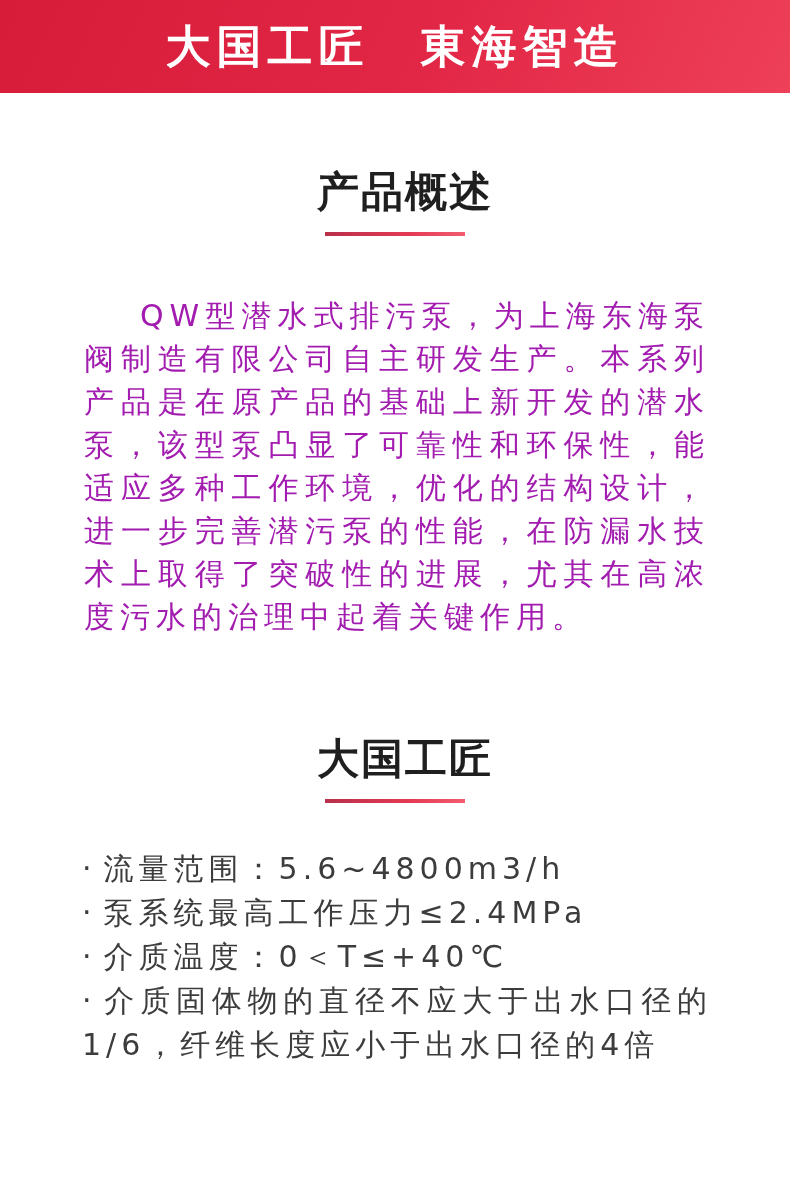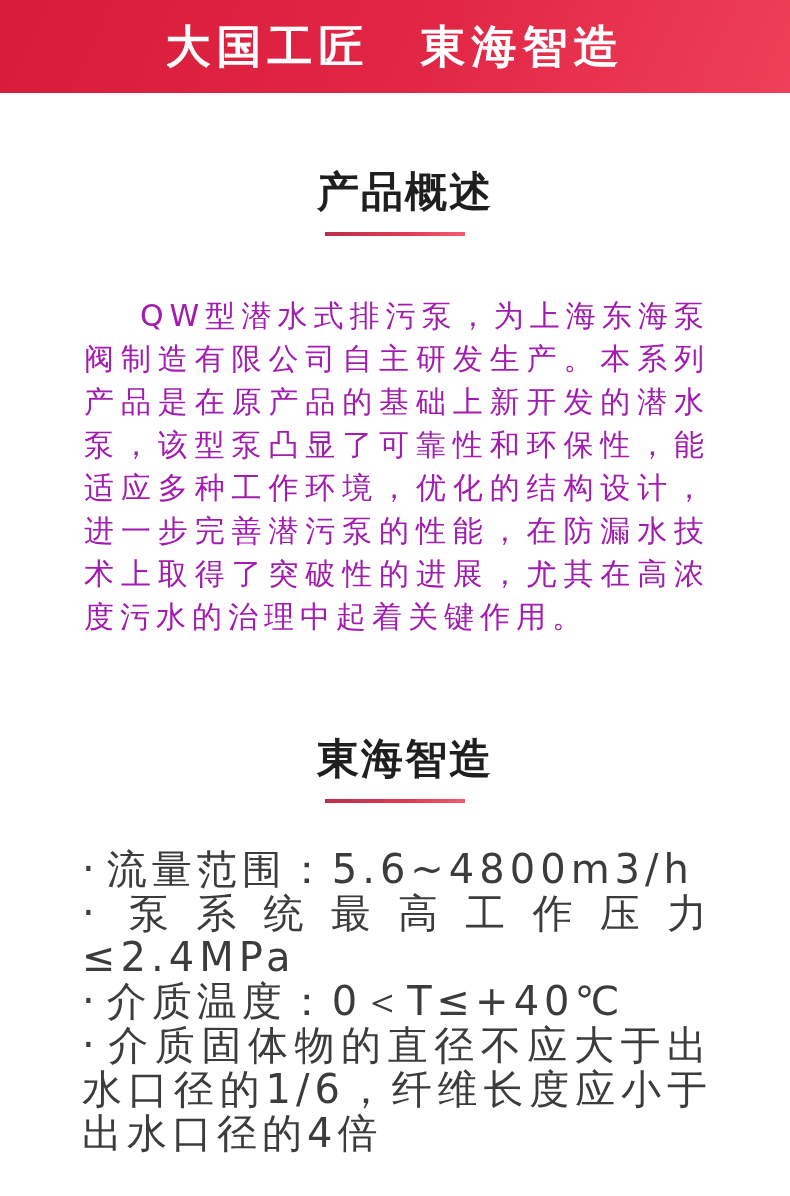--- a/index.html
+++ b/index.html
@@ -56,21 +56,21 @@
     color: #a21caf;
     text-align: justify;
     text-indent: 56px;
     font-weight: 400;
   }
 
   
   .conditions-list {
     list-style: none;
     margin: 44px 78px 0 82px;
-    font-size: 40px;
+    font-size: 30px;
     line-height: 44px;
     letter-spacing: 5px;
     color: #3c3c3c;
     text-align: justify;
   }
   .conditions-list li { font-weight: 400; }
   .bullet-dot {
     display: inline-block;
     margin-right: 12px;
     letter-spacing: 0;
@@ -85,21 +85,21 @@
 </header>
 
 <section class="section section-overview">
   <h2 class="section-title">产品概述</h2>
   <div class="title-underline"></div>
 </section>
 
 <p class="overview-paragraph">QW型潜水式排污泵，为上海东海泵阀制造有限公司自主研发生产。本系列产品是在原产品的基础上新开发的潜水泵，该型泵凸显了可靠性和环保性，能适应多种工作环境，优化的结构设计，进一步完善潜污泵的性能，在防漏水技术上取得了突破性的进展，尤其在高浓度污水的治理中起着关键作用。</p>
 
 <section class="section section-conditions">
-  <h2 class="section-title">東海智造</h2>
+  <h2 class="section-title">大国工匠</h2>
   <div class="title-underline"></div>
 </section>
 
 <ul class="conditions-list">
   <li><span class="bullet-dot">·</span><span>流量范围：5.6~4800m3/h</span></li>
   <li><span class="bullet-dot">·</span><span>泵系统最高工作压力≤2.4MPa</span></li>
   <li><span class="bullet-dot">·</span><span>介质温度：0＜T≤+40℃</span></li>
   <li><span class="bullet-dot">·</span><span>介质固体物的直径不应大于出水口径的1/6，纤维长度应小于出水口径的4倍</span></li>
 </ul>
 

